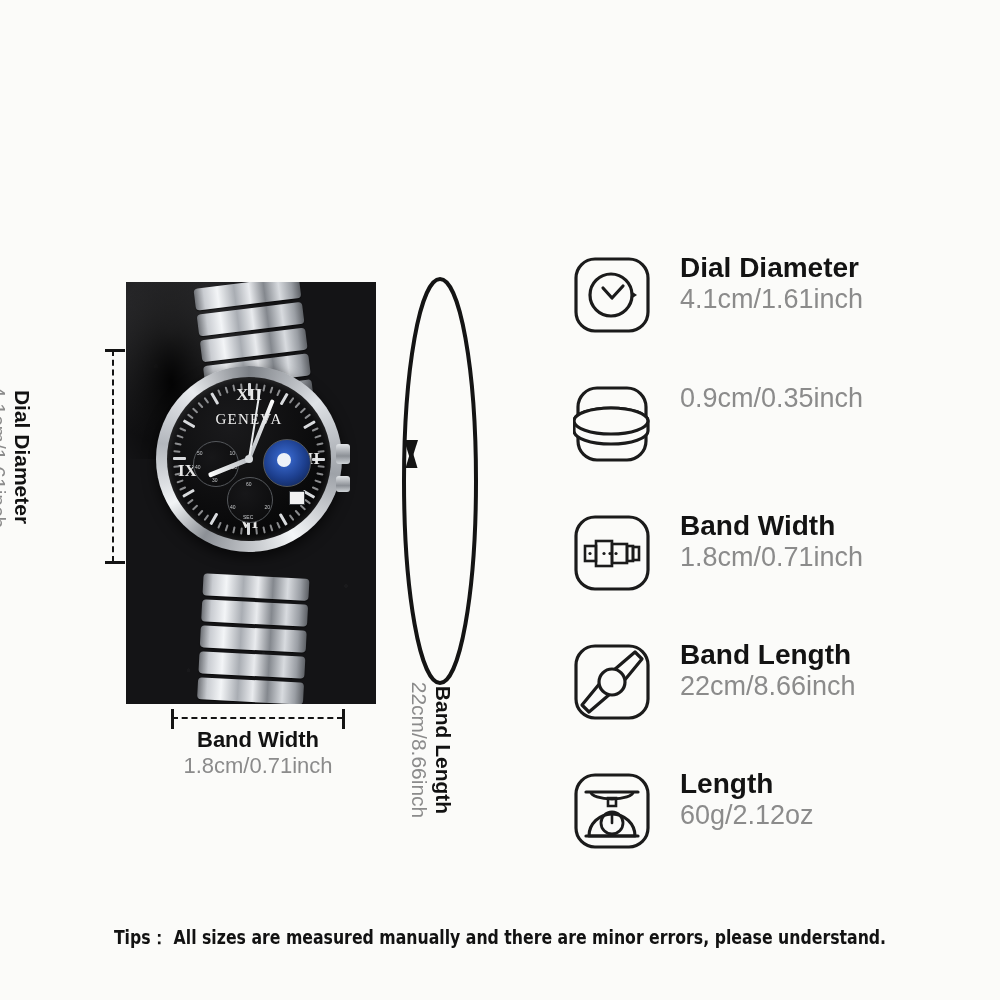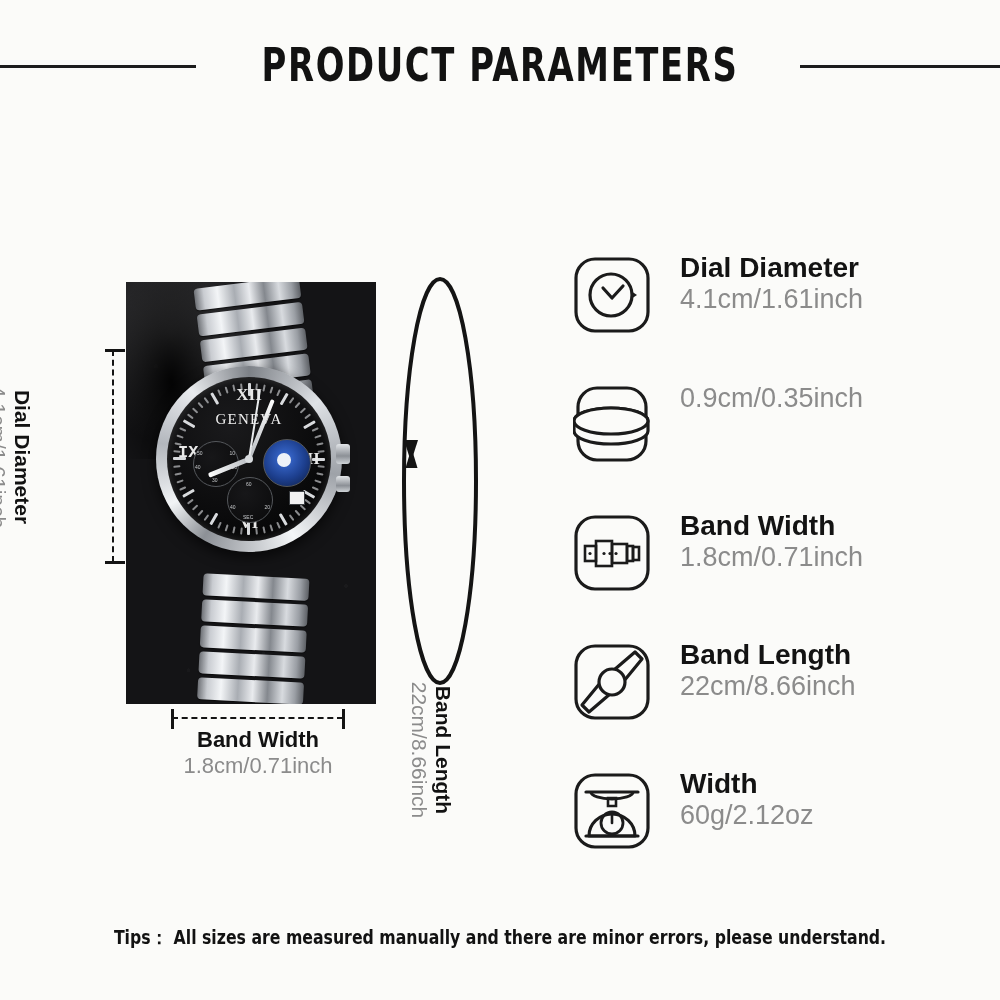--- a/index.html
+++ b/index.html
@@ -168,21 +168,21 @@
     color: #f0f0f0;
   }
   .numeral {
     position: absolute;
     font-family: "Liberation Serif", "DejaVu Serif", serif;
     font-size: 17px;
     color: #e8e8e8;
     font-weight: 700;
   }
   .numeral.n12 { top: 8px;  left: 50%; transform: translateX(-50%); }
-  .numeral.n9  { top: 66px; left: 11px; font-family: Liberation Mono, monospace; }
+  .numeral.n9  { top: 84px; left: 11px; }
   .numeral.n3  { top: 72px; right: 11px; }
   .numeral.n6  { bottom: 8px; left: 50%; transform: translateX(-50%); }
 
   .tick {
     position: absolute;
     left: 50%;
     top: 6px;
     width: 2px;
     height: 11px;
     margin-left: -1px;
@@ -406,25 +406,20 @@
     color: #121212;
     transform: scaleX(0.92);
     white-space: nowrap;
   }
 </style>
 </head>
 <body>
 
 <div class="page">
 
-  <div class="header">
-    <div class="header-rule left"></div>
-    <div class="header-rule right"></div>
-    <div class="header-title">PRODUCT PARAMETERS</div>
-  </div>
 
   <div class="diagram">
 
     <div class="watch-photo">
       <div class="photo-bg"></div>
       <div class="photo-noise"></div>
       <div class="photo-shadow"></div>
 
       <div class="bracelet top">
         <div class="link l1"></div>
@@ -633,21 +628,21 @@
         <rect x="3" y="3" width="72" height="72" rx="19" ry="19" fill="none" stroke="#1b1b1b" stroke-width="3.2"></rect>
         <path d="M13 20 h52" stroke="#1b1b1b" stroke-width="3.2" stroke-linecap="round"></path>
         <path d="M18 20 a21 7 0 0 0 42 0" fill="none" stroke="#1b1b1b" stroke-width="3"></path>
         <path d="M35 26 h8 v8 h-8 z" fill="none" stroke="#1b1b1b" stroke-width="2.6"></path>
         <path d="M16 64 a23 22 0 0 1 46 0 z" fill="none" stroke="#1b1b1b" stroke-width="3.2" stroke-linejoin="round"></path>
         <path d="M13 64 h52" stroke="#1b1b1b" stroke-width="3.2" stroke-linecap="round"></path>
         <circle cx="39" cy="51" r="11" fill="none" stroke="#1b1b1b" stroke-width="2.8"></circle>
         <path d="M39 51 v-8" stroke="#1b1b1b" stroke-width="2.6" stroke-linecap="round"></path>
       </svg>
       <div class="spec-text">
-        <div class="spec-title">Width</div>
+        <div class="spec-title">Length</div>
         <div class="spec-value">60g/2.12oz</div>
       </div>
     </div>
   </div>
 
   <div class="tips">Tips： All sizes are measured manually and there are minor errors, please understand.</div>
 
 </div>
 
 </body></html>

